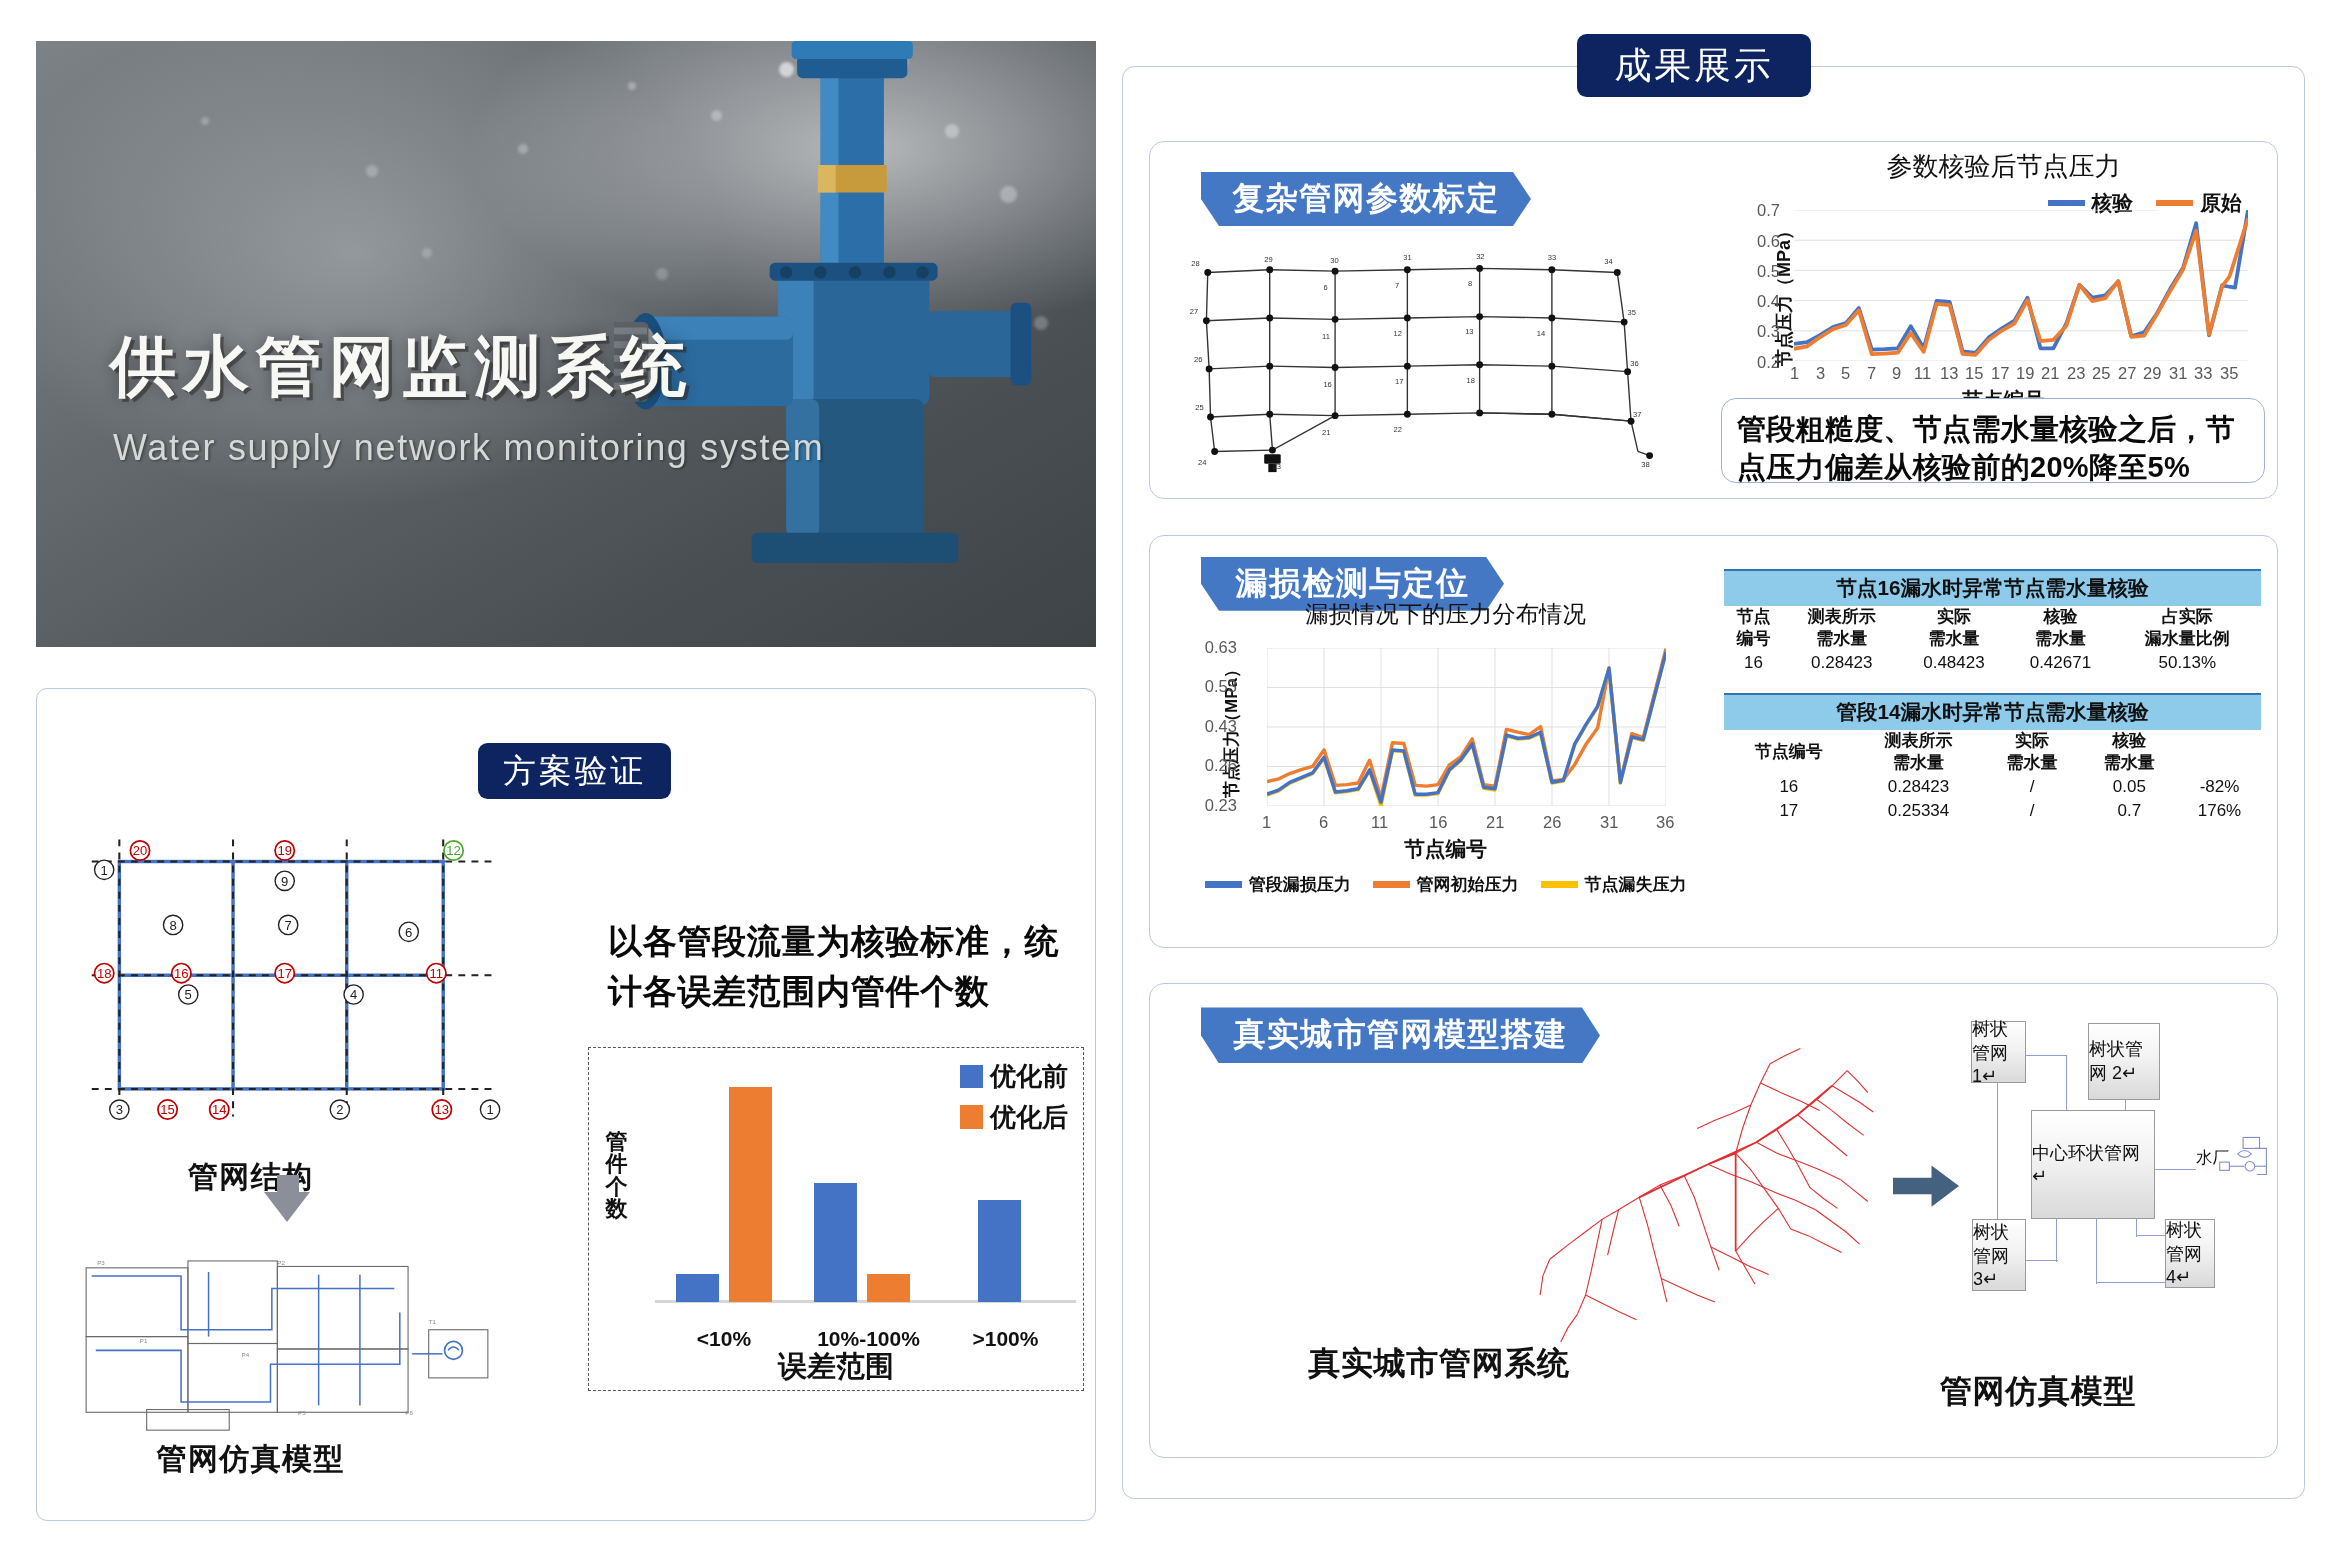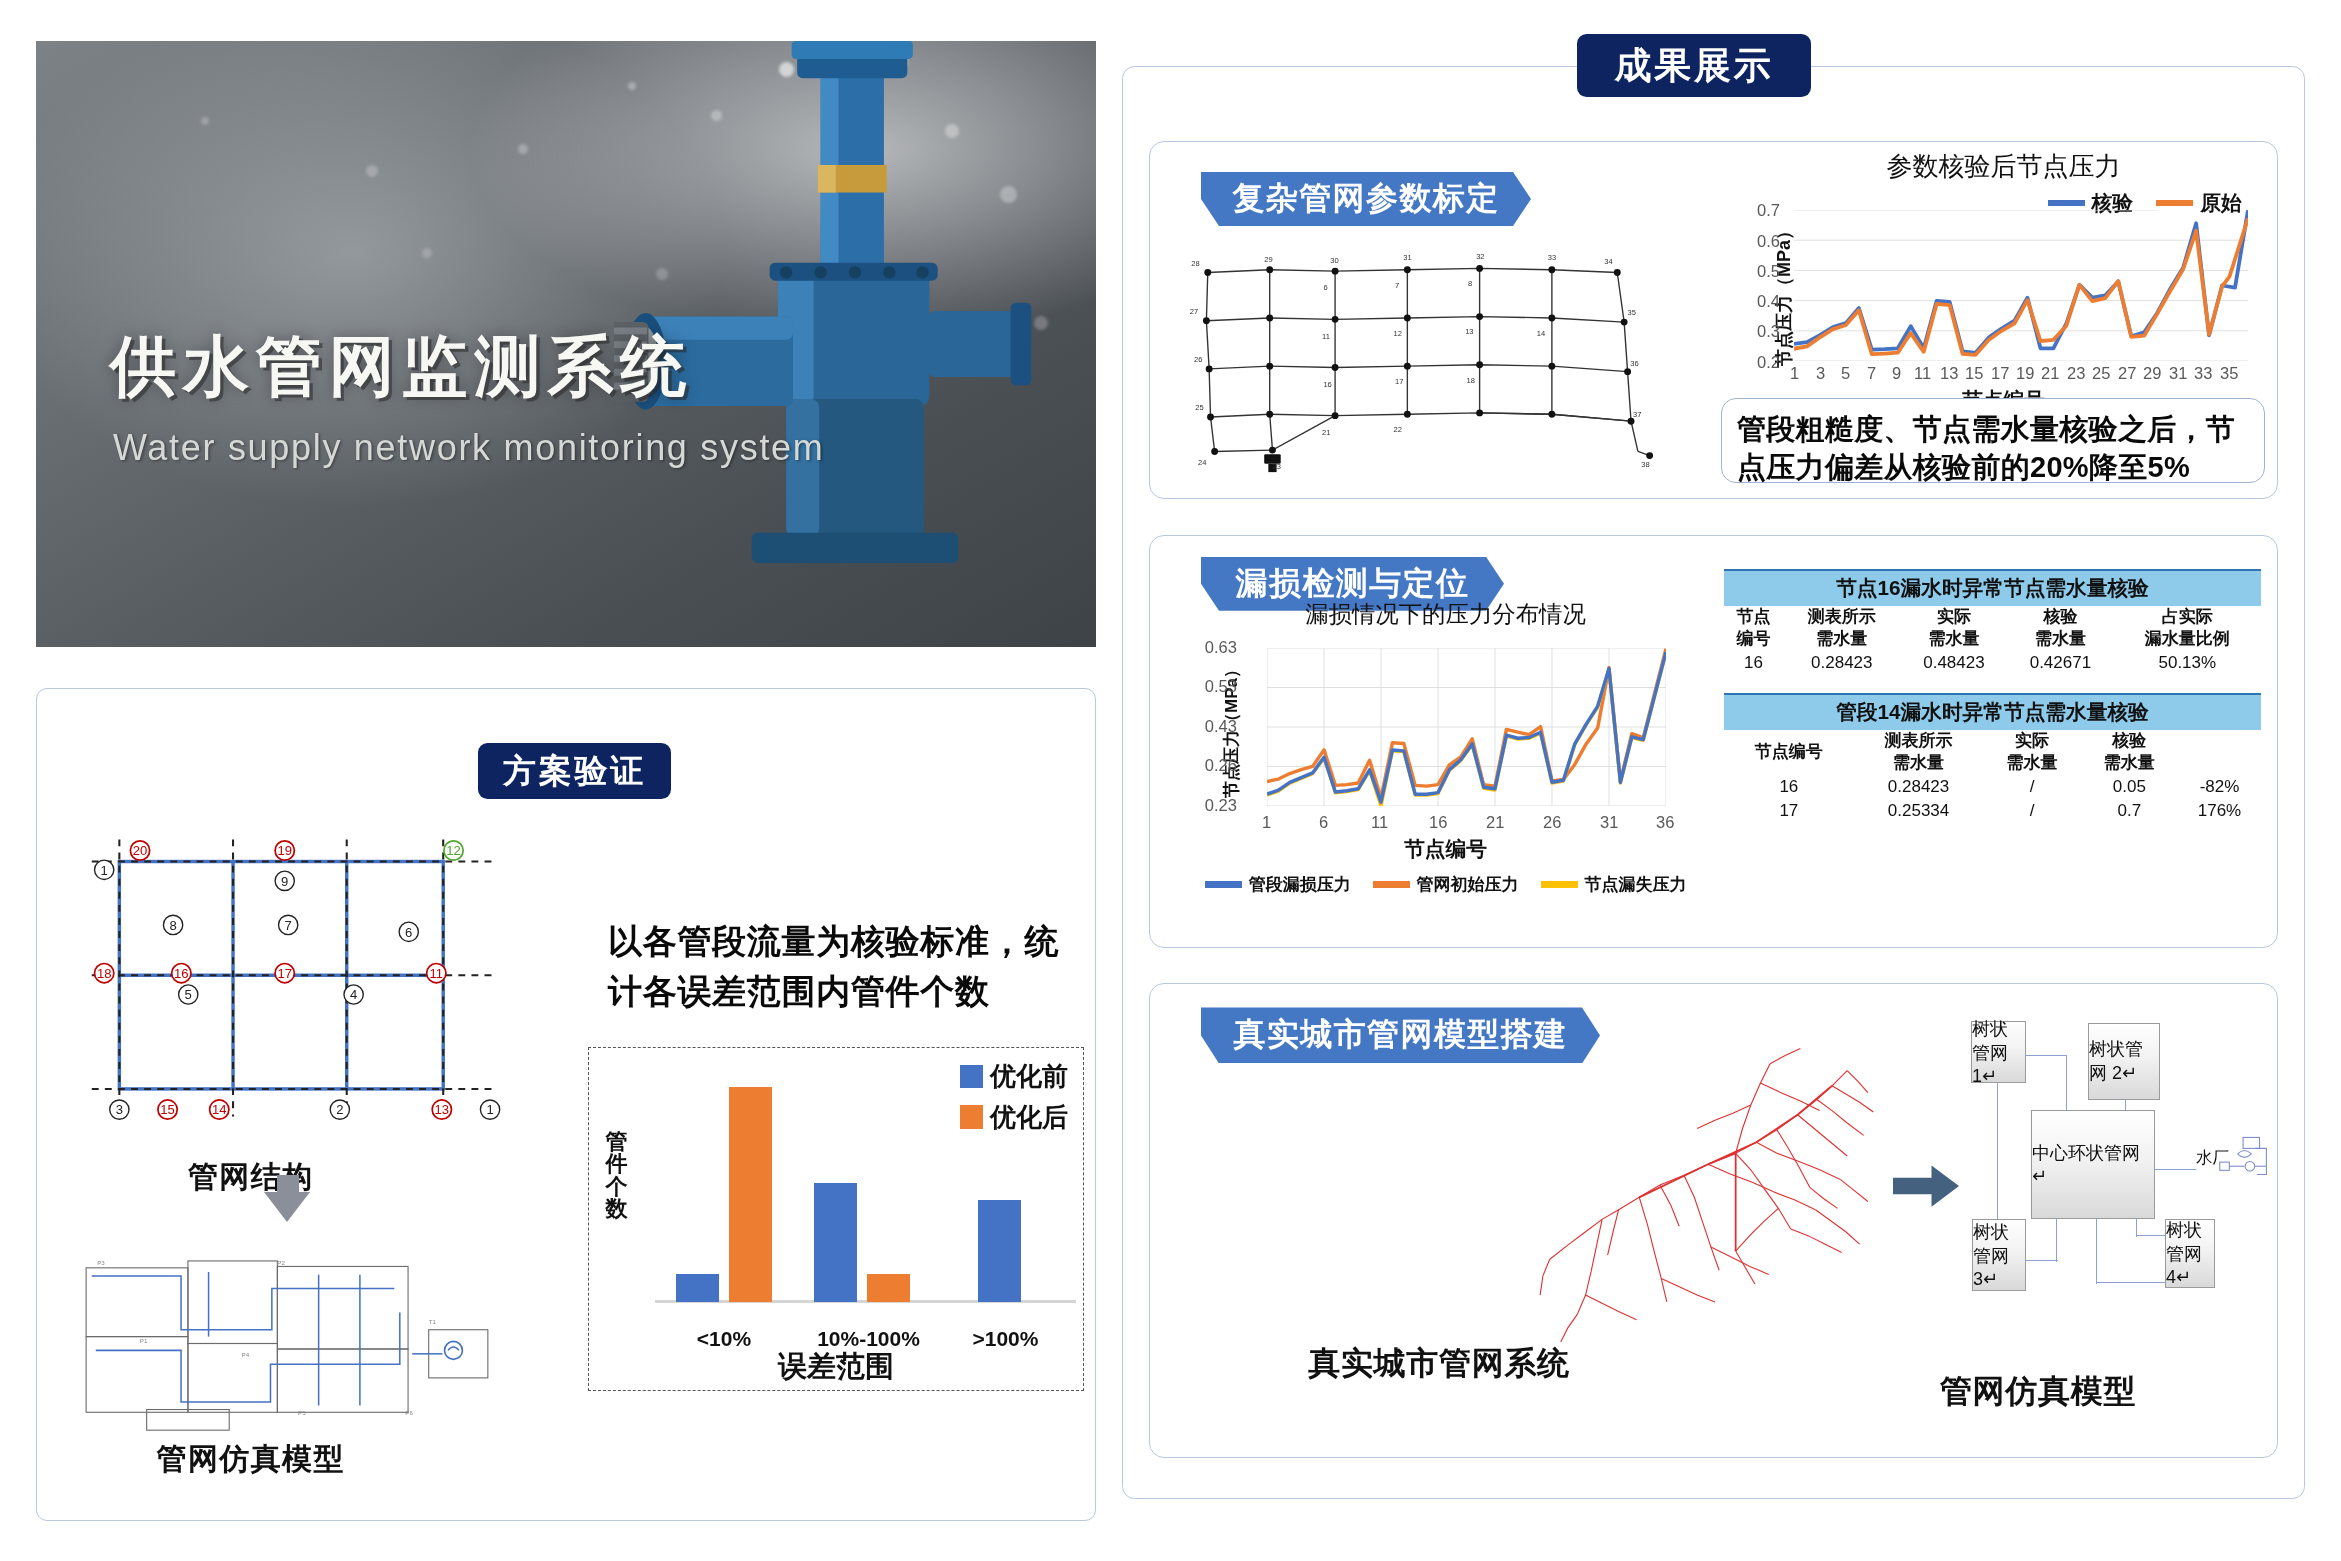--- a/index.html
+++ b/index.html
@@ -42,21 +42,21 @@
   }
 
   
   #scheme-card {
     position: absolute; left: 0; top: 647px; width: 1060px; height: 833px;
     border: 1.4px solid #b9c7e0; border-radius: 11px; background: #fff;
   }
   .badge-navy {
     display: inline-flex; align-items: center; justify-content: center;
     background: #0d2461; color: #ffffff; border-radius: 9.6px;
-    font-weight: 700; letter-spacing: 2.8px;
+    font-weight: 400; letter-spacing: 2.8px;
   }
   #scheme-badge {
     position: absolute; left: 441px; top: 54px; width: 193px; height: 56px;
     font-size: 33px;
   }
   #pipe-struct-label, #pipe-sim-label {
     position: absolute; font-size: 30px; font-weight: 700; color: #111; letter-spacing: 1.4px;
     text-align: center; width: 386px;
   }
   #pipe-struct-label { left: 20.7px; top: 468px; }

